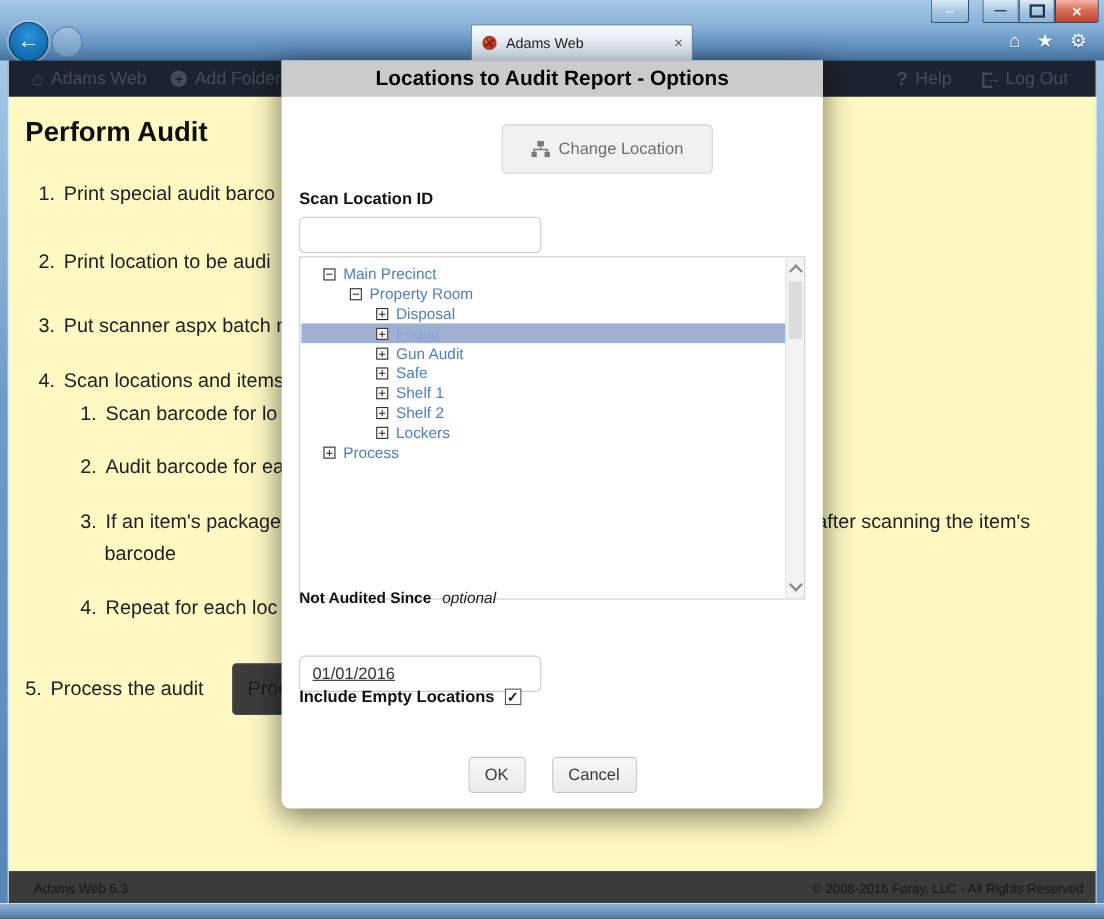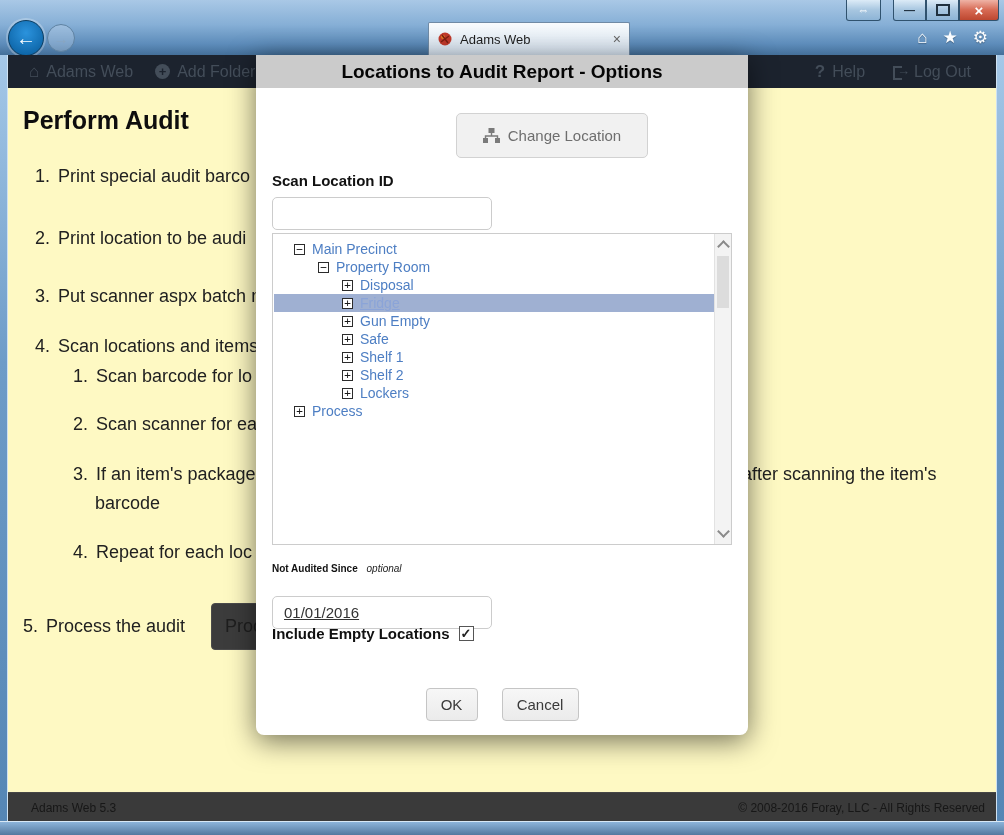--- a/index.html
+++ b/index.html
@@ -102,21 +102,21 @@
   .trow.selected{background:#9fb0d2;color:#8ba4d8;}
   .trow.selected .tlabel{text-decoration:underline;}
   .expander{width:11px;height:11px;box-sizing:border-box;border:1px solid #2b2b2b;background:#fff;
         color:#1a1a1a;font-size:11px;line-height:9px;text-align:center;margin-right:7px;flex:0 0 auto;
         font-family:"DejaVu Sans Mono",monospace;}
   .vscroll{position:absolute;right:0;top:0;bottom:0;width:16px;background:#f3f3f3;border-left:1px solid #e2e2e2;}
   .chev{position:absolute;left:4px;width:7px;height:7px;border:solid #8a8a8a;border-width:2px 2px 0 0;}
   .chev.up{top:8px;transform:rotate(-45deg);}
   .chev.down{bottom:8px;transform:rotate(135deg);}
   .vthumb{position:absolute;left:2px;top:22px;width:12px;height:52px;background:#dcdcdc;}
-  .nas-lbl{position:absolute;left:16px;top:508px;font-size:10px;color:#111;}
+  .nas-lbl{position:absolute;left:16px;top:480px;font-size:14px;color:#111;}
   .incl-row{position:absolute;left:16px;top:570px;display:flex;align-items:center;gap:9px;
         font-size:15px;font-weight:bold;color:#111;}
   .checkbox{width:15px;height:15px;box-sizing:border-box;border:1px solid #555;background:#fff;
         display:inline-flex;align-items:center;justify-content:center;font-size:13px;color:#222;font-weight:bold;}
   .dlg-buttons{position:absolute;left:0;right:0;top:633px;display:flex;justify-content:center;gap:24px;}
   .dlg-btn{height:33px;box-sizing:border-box;background:linear-gradient(180deg,#f7f7f7,#ebebeb);
         border:1px solid #c5c5c5;border-radius:4px;font-size:15px;color:#3a3a3a;
         display:flex;align-items:center;justify-content:center;}
   .ok-btn{width:52px;} .cancel-btn{width:77px;}
 </style>
@@ -189,21 +189,21 @@
   </div>
 
   <div class="content">
     <div class="page-title">Perform Audit</div>
 
     <div class="step" style="left:28px;top:78px;"><span class="n">1.</span><span>Print special audit barco</span></div>
     <div class="step" style="left:28px;top:140px;"><span class="n">2.</span><span>Print location to be audi</span></div>
     <div class="step" style="left:28px;top:198px;"><span class="n">3.</span><span>Put scanner aspx batch m</span></div>
     <div class="step" style="left:28px;top:248px;"><span class="n">4.</span><span>Scan locations and items</span></div>
     <div class="step" style="left:66px;top:278px;"><span class="n">1.</span><span>Scan barcode for lo</span></div>
-    <div class="step" style="left:66px;top:326px;"><span class="n">2.</span><span>Scan scanner for ea</span></div>
+    <div class="step" style="left:66px;top:326px;"><span class="n">2.</span><span>Audit barcode for ea</span></div>
     <div class="step" style="left:66px;top:376px;"><span class="n">3.</span><span>If an item's package</span></div>
     <div class="frag" style="left:735px;top:376px;">after scanning the item's</div>
     <div class="frag" style="left:88px;top:405px;">barcode</div>
     <div class="step" style="left:66px;top:454px;"><span class="n">4.</span><span>Repeat for each loc</span></div>
     <div class="step" style="left:16px;top:528px;"><span class="n">5.</span><span>Process the audit</span></div>
     <div class="process-btn">
         <span>Proc</span>
       </div>
   </div>
 
@@ -241,21 +241,21 @@
         <div class="trow lvl2">
             <span class="expander">+</span>
             <span class="tlabel">Disposal</span>
           </div>
         <div class="trow lvl2 selected">
             <span class="expander">+</span>
             <span class="tlabel">Fridge</span>
           </div>
         <div class="trow lvl2">
             <span class="expander">+</span>
-            <span class="tlabel">Gun Empty</span>
+            <span class="tlabel">Gun Audit</span>
           </div>
         <div class="trow lvl2">
             <span class="expander">+</span>
             <span class="tlabel">Safe</span>
           </div>
         <div class="trow lvl2">
             <span class="expander">+</span>
             <span class="tlabel">Shelf 1</span>
           </div>
         <div class="trow lvl2">

